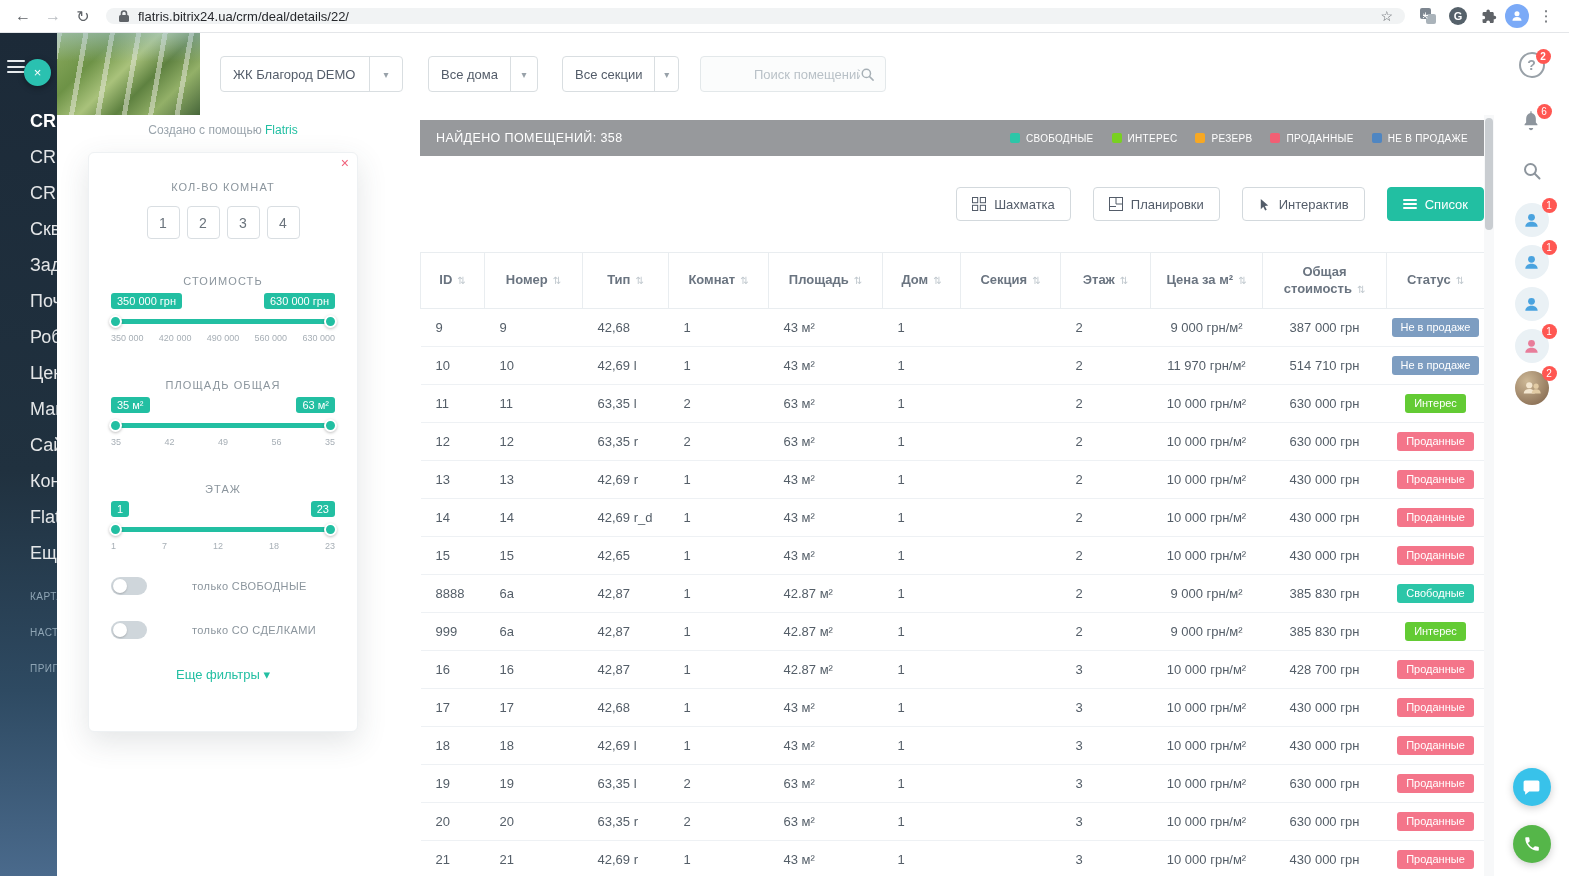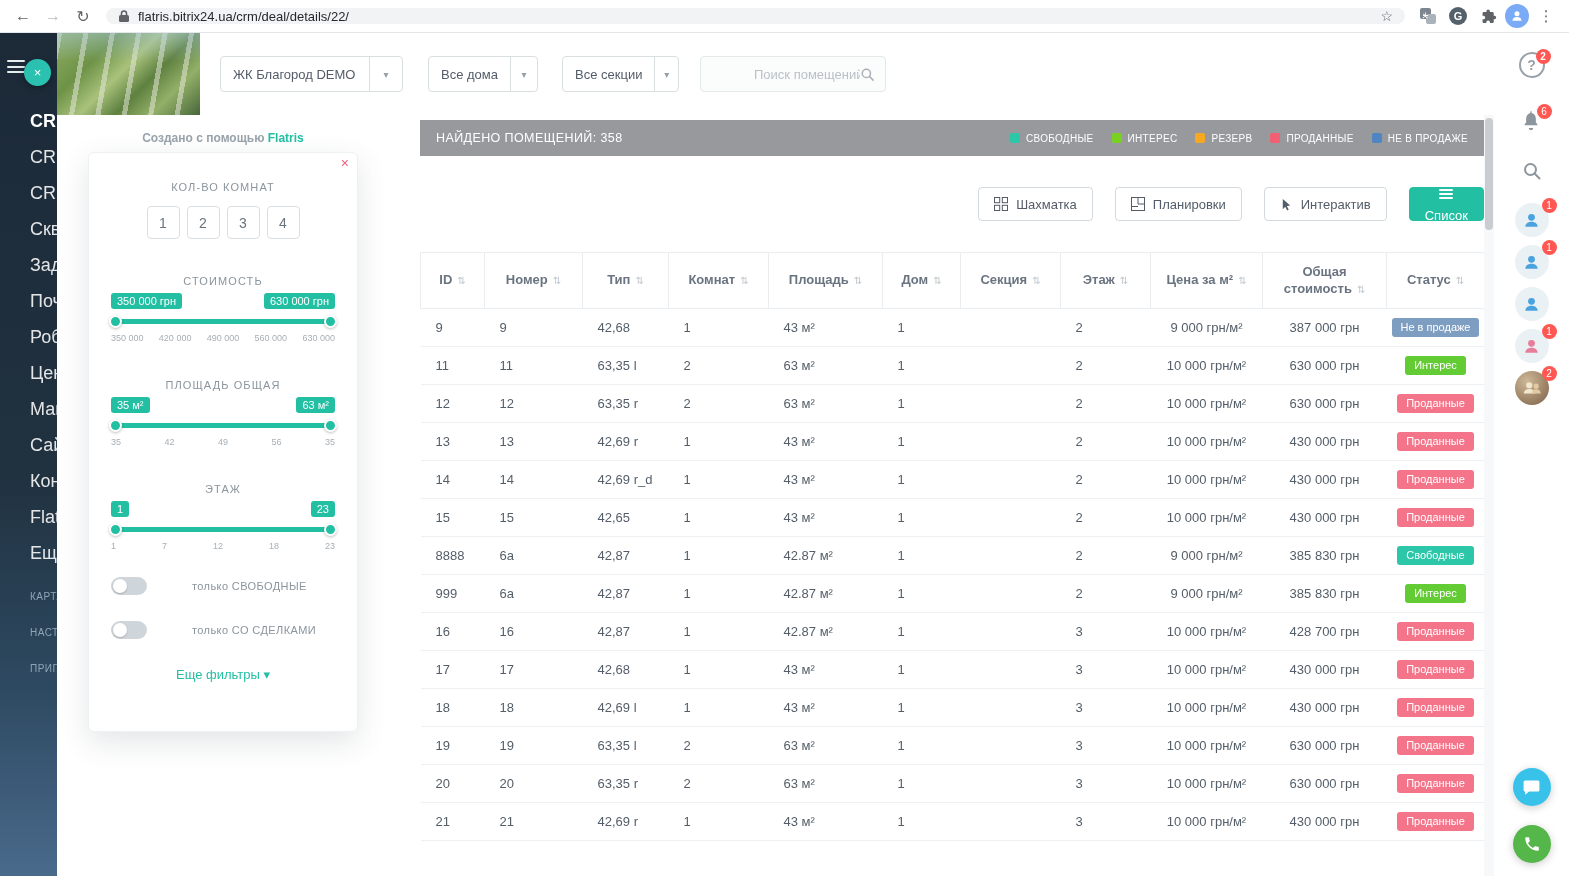--- a/index.html
+++ b/index.html
@@ -44,21 +44,21 @@
   .sel-houses  { left:371px; width:110px; }
   .sel-sections{ left:505px; width:117px; }
   .search-box { position:absolute; left:643px; top:23px; width:186px; height:36px; background:#fbfcfc; border:1px solid #e3e8ea; border-radius:4px; display:flex; align-items:center; padding:0 10px 0 14px; }
   .search-box input { border:none; outline:none; background:transparent; flex:1; font:13px "Liberation Sans", sans-serif; color:#535c69; min-width:0;margin-left:39px; }
   .search-box input::placeholder { color:#b9c1c7; }
 
   
   .overlay { position:absolute; top:115px; left:57px; width:1427px; bottom:0; background:#fff; z-index:3; }
 
   
-  .created-with { position:absolute; left:31px; top:16px; width:270px; text-align:center; font-size:12px; color:#9aa4ac;font-weight:bold; }
+  .created-with { position:absolute; left:31px; top:8px; width:270px; text-align:center; font-size:12px; color:#9aa4ac; }
   .created-with .brand { color:#22bfa2; cursor:pointer; }
   .filter-card { position:absolute; left:31px; top:37px; width:270px; height:580px; background:#fff; border:1px solid #eef1f3; border-radius:6px; box-shadow:0 10px 30px rgba(60,70,80,.14); padding:28px 22px 0; }
   .card-close { position:absolute; top:2px; right:8px; color:#f0607a; font-size:14px; cursor:pointer; }
   .f-label { text-align:center; font-size:11px; letter-spacing:1.1px; color:#8b959d; }
   .rooms-row { display:flex; justify-content:center; gap:7px; margin-top:13px; }
   .room-btn { width:33px; height:33px; border:1px solid #d9dee2; border-radius:4px; background:#fff; font-size:14px; color:#6a737c; display:flex; align-items:center; justify-content:center; cursor:pointer; }
   .slider-block { margin-top:36px; }
   .range-badges { display:flex; justify-content:space-between; margin-top:6px; }
   .range-badge { background:#22bfa2; color:#fff; font-size:11px; padding:2px 6px; border-radius:3px; }
   .slider-track { position:relative; height:5px; background:#e8ecef; border-radius:3px; margin-top:10px; cursor:pointer; }
@@ -76,21 +76,21 @@
   .results { position:absolute; left:363px; top:5px; width:1064px; }
   .found-bar { height:36px; background:#97999c; color:#fff; display:flex; align-items:center; padding:0 16px; }
   .found-label { font-size:12.5px; letter-spacing:.4px; }
   .legend { margin-left:auto; display:flex; gap:18px; align-items:center; }
   .legend-item { display:flex; align-items:center; gap:6px; }
   .legend-swatch { width:10px; height:10px; border-radius:2px; }
   .legend-label { font-size:10px; letter-spacing:.3px; }
   .views { display:flex; justify-content:flex-end; gap:22px; margin-top:31px; }
   .view-btn { display:flex; align-items:center; gap:8px; height:34px; padding:0 15px; background:#fff; border:1px solid #d3d9dd; border-radius:4px; font:13px "Liberation Sans", sans-serif; color:#535c69; cursor:pointer; }
   .view-btn svg { flex:0 0 auto; }
-  .view-btn.active { background:#22bfa2; border-color:#22bfa2; color:#fff;flex-direction:column; }
+  .view-btn.active { background:#22bfa2; border-color:#22bfa2; color:#fff; }
 
   .listing { width:100%; border-collapse:collapse; table-layout:fixed; margin-top:31px; }
   .listing th { height:56px; border:1px solid #e9edf0; background:#fff; font-size:13px; font-weight:700; color:#6a7480; text-align:center; padding:4px; line-height:1.3; cursor:pointer; }
   .sort-icon { color:#bfc7cd; font-size:10px; margin-left:5px; font-weight:400; }
   .listing td { height:38px; border-bottom:1px solid #eef1f4; font-size:13px; color:#545e68; padding:0 4px 0 15px; white-space:nowrap; overflow:hidden; }
   .listing td:nth-child(9), .listing td:nth-child(10), .listing td:nth-child(11) { text-align:center; padding-left:4px; }
   .status-badge { display:inline-block; padding:3px 9px 4px; border-radius:3px; color:#fff; font-size:11px; white-space:nowrap; }
 
   
   .scrollbar { position:absolute; top:115px; left:1484px; width:10px; bottom:0; background:#f7f8f9; z-index:4; }
@@ -403,20 +403,33 @@
               <td>1</td>
               <td>43 м²</td>
               <td>1</td>
               <td></td>
               <td>2</td>
               <td>9 000 грн/м²</td>
               <td>387 000 грн</td>
               <td><span class="status-badge" style="background-color: rgb(125, 157, 193);">Не в продаже</span></td>
             </tr>
             <tr>
+              <td>10</td>
+              <td>10</td>
+              <td>42,69 l</td>
+              <td>1</td>
+              <td>43 м²</td>
+              <td>1</td>
+              <td></td>
+              <td>2</td>
+              <td>11 970 грн/м²</td>
+              <td>514 710 грн</td>
+              <td><span class="status-badge" style="background-color: rgb(125, 157, 193);">Не в продаже</span></td>
+            </tr>
+            <tr>
               <td>11</td>
               <td>11</td>
               <td>63,35 l</td>
               <td>2</td>
               <td>63 м²</td>
               <td>1</td>
               <td></td>
               <td>2</td>
               <td>10 000 грн/м²</td>
               <td>630 000 грн</td>

